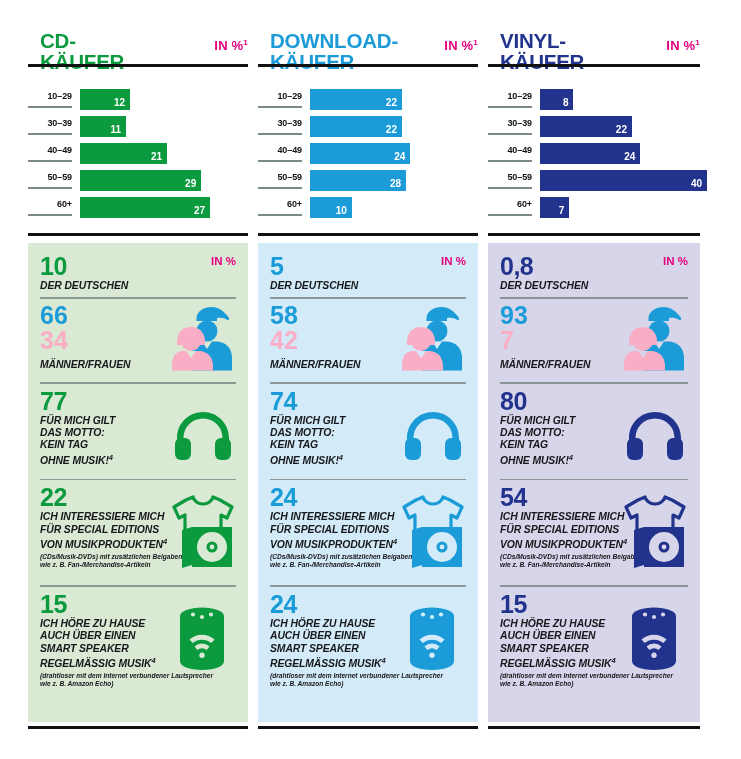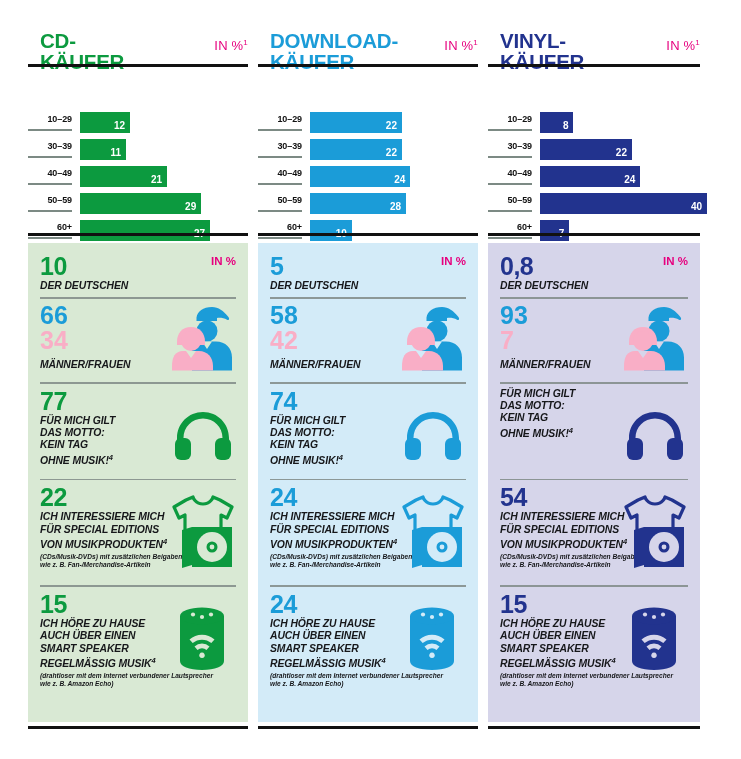--- a/index.html
+++ b/index.html
@@ -21,30 +21,30 @@
   .head { position: relative; height: 72px; }
   .head-title {
     position: absolute; left: 12px; top: 12px;
     font-weight: 700; font-size: 20.5px; line-height: 21px;
     letter-spacing: -0.2px; text-transform: uppercase;
     white-space: pre-line;
     margin-top: 18px;
   }
   .head-unit {
     position: absolute; right: 0; top: 38px;
-    color: #e6007e; font-weight: 400; font-size: 13px; letter-spacing: 0.2px;
+    color: #e6007e; font-weight: 700; font-size: 13px; letter-spacing: 0.2px;
   }
   .head-unit sup { font-size: 8px; vertical-align: super; }
   .head-rule {
     position: absolute; left: 0; right: 0; top: 64px;
     height: 3px; background: #111111;
   }
 
   
-  .chart { position: relative; margin-top: 40px; }
+  .chart { position: relative; margin-top: 17px; }
   .barrow { position: relative; height: 24px; margin-bottom: 3px; }
   .barlabel {
     position: absolute; left: 0; top: 2px; width: 44px;
     text-align: right; font-size: 9px; font-weight: 700;
     color: #111111; letter-spacing: -0.1px;
   }
   .barunderline {
     position: absolute; left: 0; top: 17px; width: 44px;
     height: 2px; background: #7c8a84;
   }
@@ -420,20 +420,21 @@
     <g fill="#f9aec6">
       <path d="M19 22 C10.5 22 5 28 5 36.5 L5 40 L33 40 L33 36.5 C33 28 27.5 22 19 22 Z"></path>
       <circle cx="19" cy="36" r="10"></circle>
       <path d="M11 46 L27 46 C35.5 46 41 52.5 41 61 L41 65.5 L0 65.5 L0 61 C0 52.5 3 46 11 46 Z"></path>
       <path d="M14 46 L19 53 L24 46 Z" fill="#d6d5ea"></path>
     </g>
   </svg></div>
         </div>
         <div class="divider"></div>
         <div class="block" style="min-height:86px">
+          <div class="bignum" style="color:#22338e">80</div>
           <div class="cap" style="width:130px">FÜR MICH GILT
 DAS MOTTO:
 KEIN TAG
 OHNE MUSIK!<sup>4</sup></div>
           <div class="icon" style="top:22px;right:4px"><svg width="58" height="50" viewBox="0 0 58 50">
     <path d="M29 2 C14.5 2 3 13.5 3 28 L3 33 L9.5 33 L9.5 28 C9.5 17 18 8.5 29 8.5 C40 8.5 48.5 17 48.5 28 L48.5 33 L55 33 L55 28 C55 13.5 43.5 2 29 2 Z" fill="#22338e"></path>
     <rect x="1" y="28" width="16" height="22" rx="6" fill="#22338e"></rect>
     <rect x="41" y="28" width="16" height="22" rx="6" fill="#22338e"></rect>
   </svg></div>
         </div>

